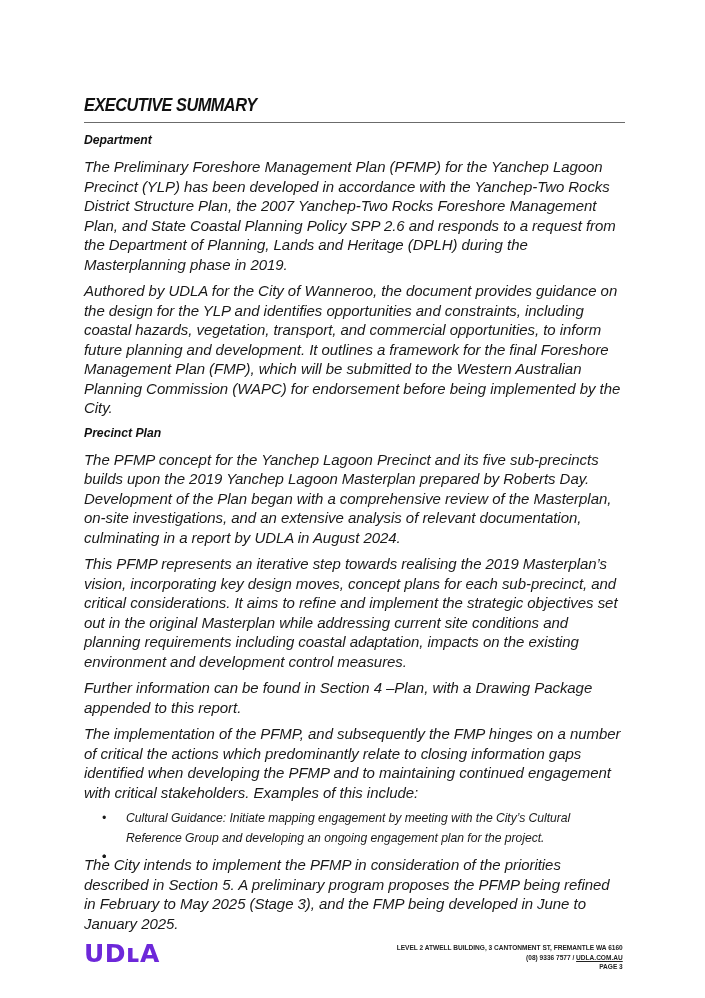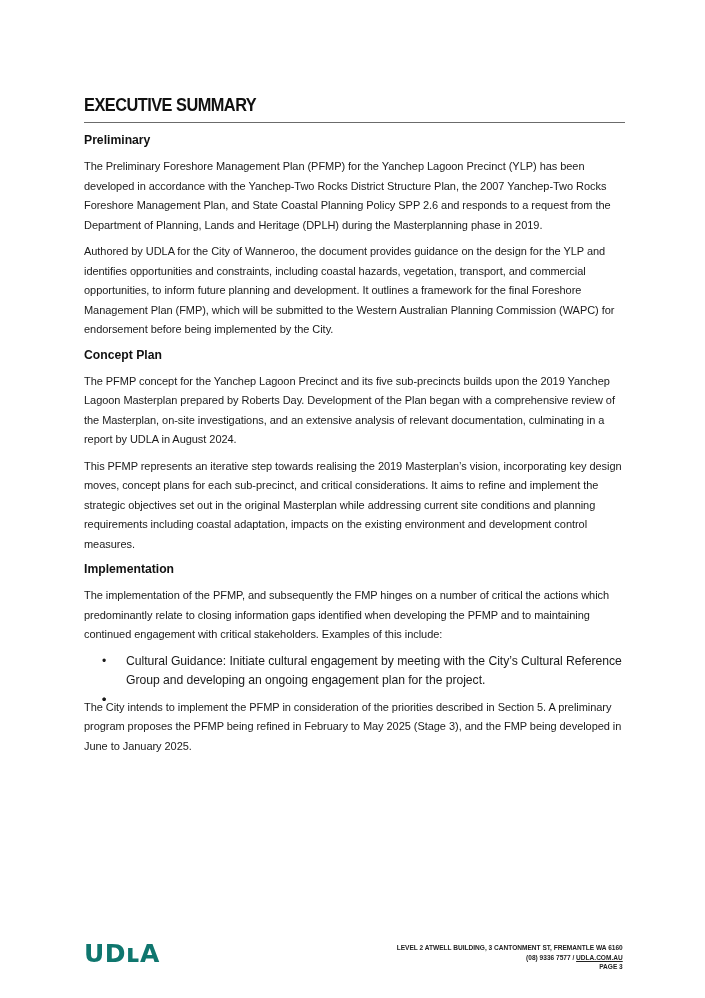--- a/index.html
+++ b/index.html
@@ -13,20 +13,21 @@
       position: relative;
       overflow: hidden;
       color: #1a1a1a;
       font-family: "Liberation Sans", sans-serif;
     }
     .page {
       position: absolute;
       left: 84px;
       top: 92px;
       width: 541px;
+      font-style: italic;
     }
     .title {
       font-family: "Liberation Sans", sans-serif;
       font-weight: bold;
       font-size: 19px;
       letter-spacing: -0.6px;
       transform: scaleX(0.86);
       transform-origin: left center;
       margin: 0;
       line-height: 26px;
@@ -40,21 +41,21 @@
       width: 541px;
     }
     h2.section {
       font-size: 12.2px;
       font-weight: bold;
       margin: 0 0 8px 0;
       line-height: 17px;
       color: #111;
     }
     p.body {
-      font-size: 11px;
+      font-size: 15px;
       line-height: 19.5px;
       margin: 4px 0 7px 0;
       letter-spacing: -0.05px;
     }
     ul.bullets {
       margin: 0 0 7px 0;
       padding: 0;
       list-style: none;
     }
     ul.bullets li {
@@ -70,21 +71,21 @@
       top: 0;
     }
     .footer-logo {
       position: absolute;
       left: 84px;
       top: 940px;
       font-family: "DejaVu Sans", sans-serif;
       font-weight: bold;
       font-size: 25px;
       letter-spacing: 0.5px;
-      color: #0f766e;
+      color: #6d28d9;
       line-height: 28px;
     }
     .footer-address {
       position: absolute;
       right: 82px;
       top: 943px;
       text-align: right;
       font-family: "Liberation Sans", sans-serif;
       font-weight: bold;
       font-size: 8px;
@@ -98,34 +99,34 @@
       text-decoration: underline;
     }
   </style>
 </head>
 <body>
 
 <div class="page">
   <h1 class="title">EXECUTIVE SUMMARY</h1>
   <div class="rule"></div>
 
-  <h2 class="section">Preliminary</h2>
+  <h2 class="section">Department</h2>
   <p class="body">The Preliminary Foreshore Management Plan (PFMP) for the Yanchep Lagoon Precinct (YLP) has been developed in accordance with the Yanchep-Two Rocks District Structure Plan, the 2007 Yanchep-Two Rocks Foreshore Management Plan, and State Coastal Planning Policy SPP 2.6 and responds to a request from the Department of Planning, Lands and Heritage (DPLH) during the Masterplanning phase in 2019.</p>
   <p class="body">Authored by UDLA for the City of Wanneroo, the document provides guidance on the design for the YLP and identifies opportunities and constraints, including coastal hazards, vegetation, transport, and commercial opportunities, to inform future planning and development. It outlines a framework for the final Foreshore Management Plan (FMP), which will be submitted to the Western Australian Planning Commission (WAPC) for endorsement before being implemented by the City.</p>
 
-  <h2 class="section">Concept Plan</h2>
+  <h2 class="section">Precinct Plan</h2>
   <p class="body">The PFMP concept for the Yanchep Lagoon Precinct and its five sub-precincts builds upon the 2019 Yanchep Lagoon Masterplan prepared by Roberts Day. Development of the Plan began with a comprehensive review of the Masterplan, on-site investigations, and an extensive analysis of relevant documentation, culminating in a report by UDLA in August 2024.</p>
   <p class="body">This PFMP represents an iterative step towards realising the 2019 Masterplan’s vision, incorporating key design moves, concept plans for each sub-precinct, and critical considerations. It aims to refine and implement the strategic objectives set out in the original Masterplan while addressing current site conditions and planning requirements including coastal adaptation, impacts on the existing environment and development control measures.</p>
+  <p class="body">Further information can be found in Section 4 –Plan, with a Drawing Package appended to this report.</p>
 
-  <h2 class="section">Implementation</h2>
   <p class="body">The implementation of the PFMP, and subsequently the FMP hinges on a number of critical the actions which predominantly relate to closing information gaps identified when developing the PFMP and to maintaining continued engagement with critical stakeholders. Examples of this include:</p>
   <ul class="bullets">
     <li>
       <span class="dot">•</span>
-      <span>Cultural Guidance: Initiate cultural engagement by meeting with the City’s Cultural Reference Group and developing an ongoing engagement plan for the project.</span>
+      <span>Cultural Guidance: Initiate mapping engagement by meeting with the City’s Cultural Reference Group and developing an ongoing engagement plan for the project.</span>
     </li>
     <li>
       <span class="dot">•</span>
     </li>
     <li>
       <span class="dot">•</span>
     </li>
   </ul>
   <p class="body">The City intends to implement the PFMP in consideration of the priorities described in Section 5. A preliminary program proposes the PFMP being refined in February to May 2025 (Stage 3), and the FMP being developed in June to January 2025.</p>
 </div>

